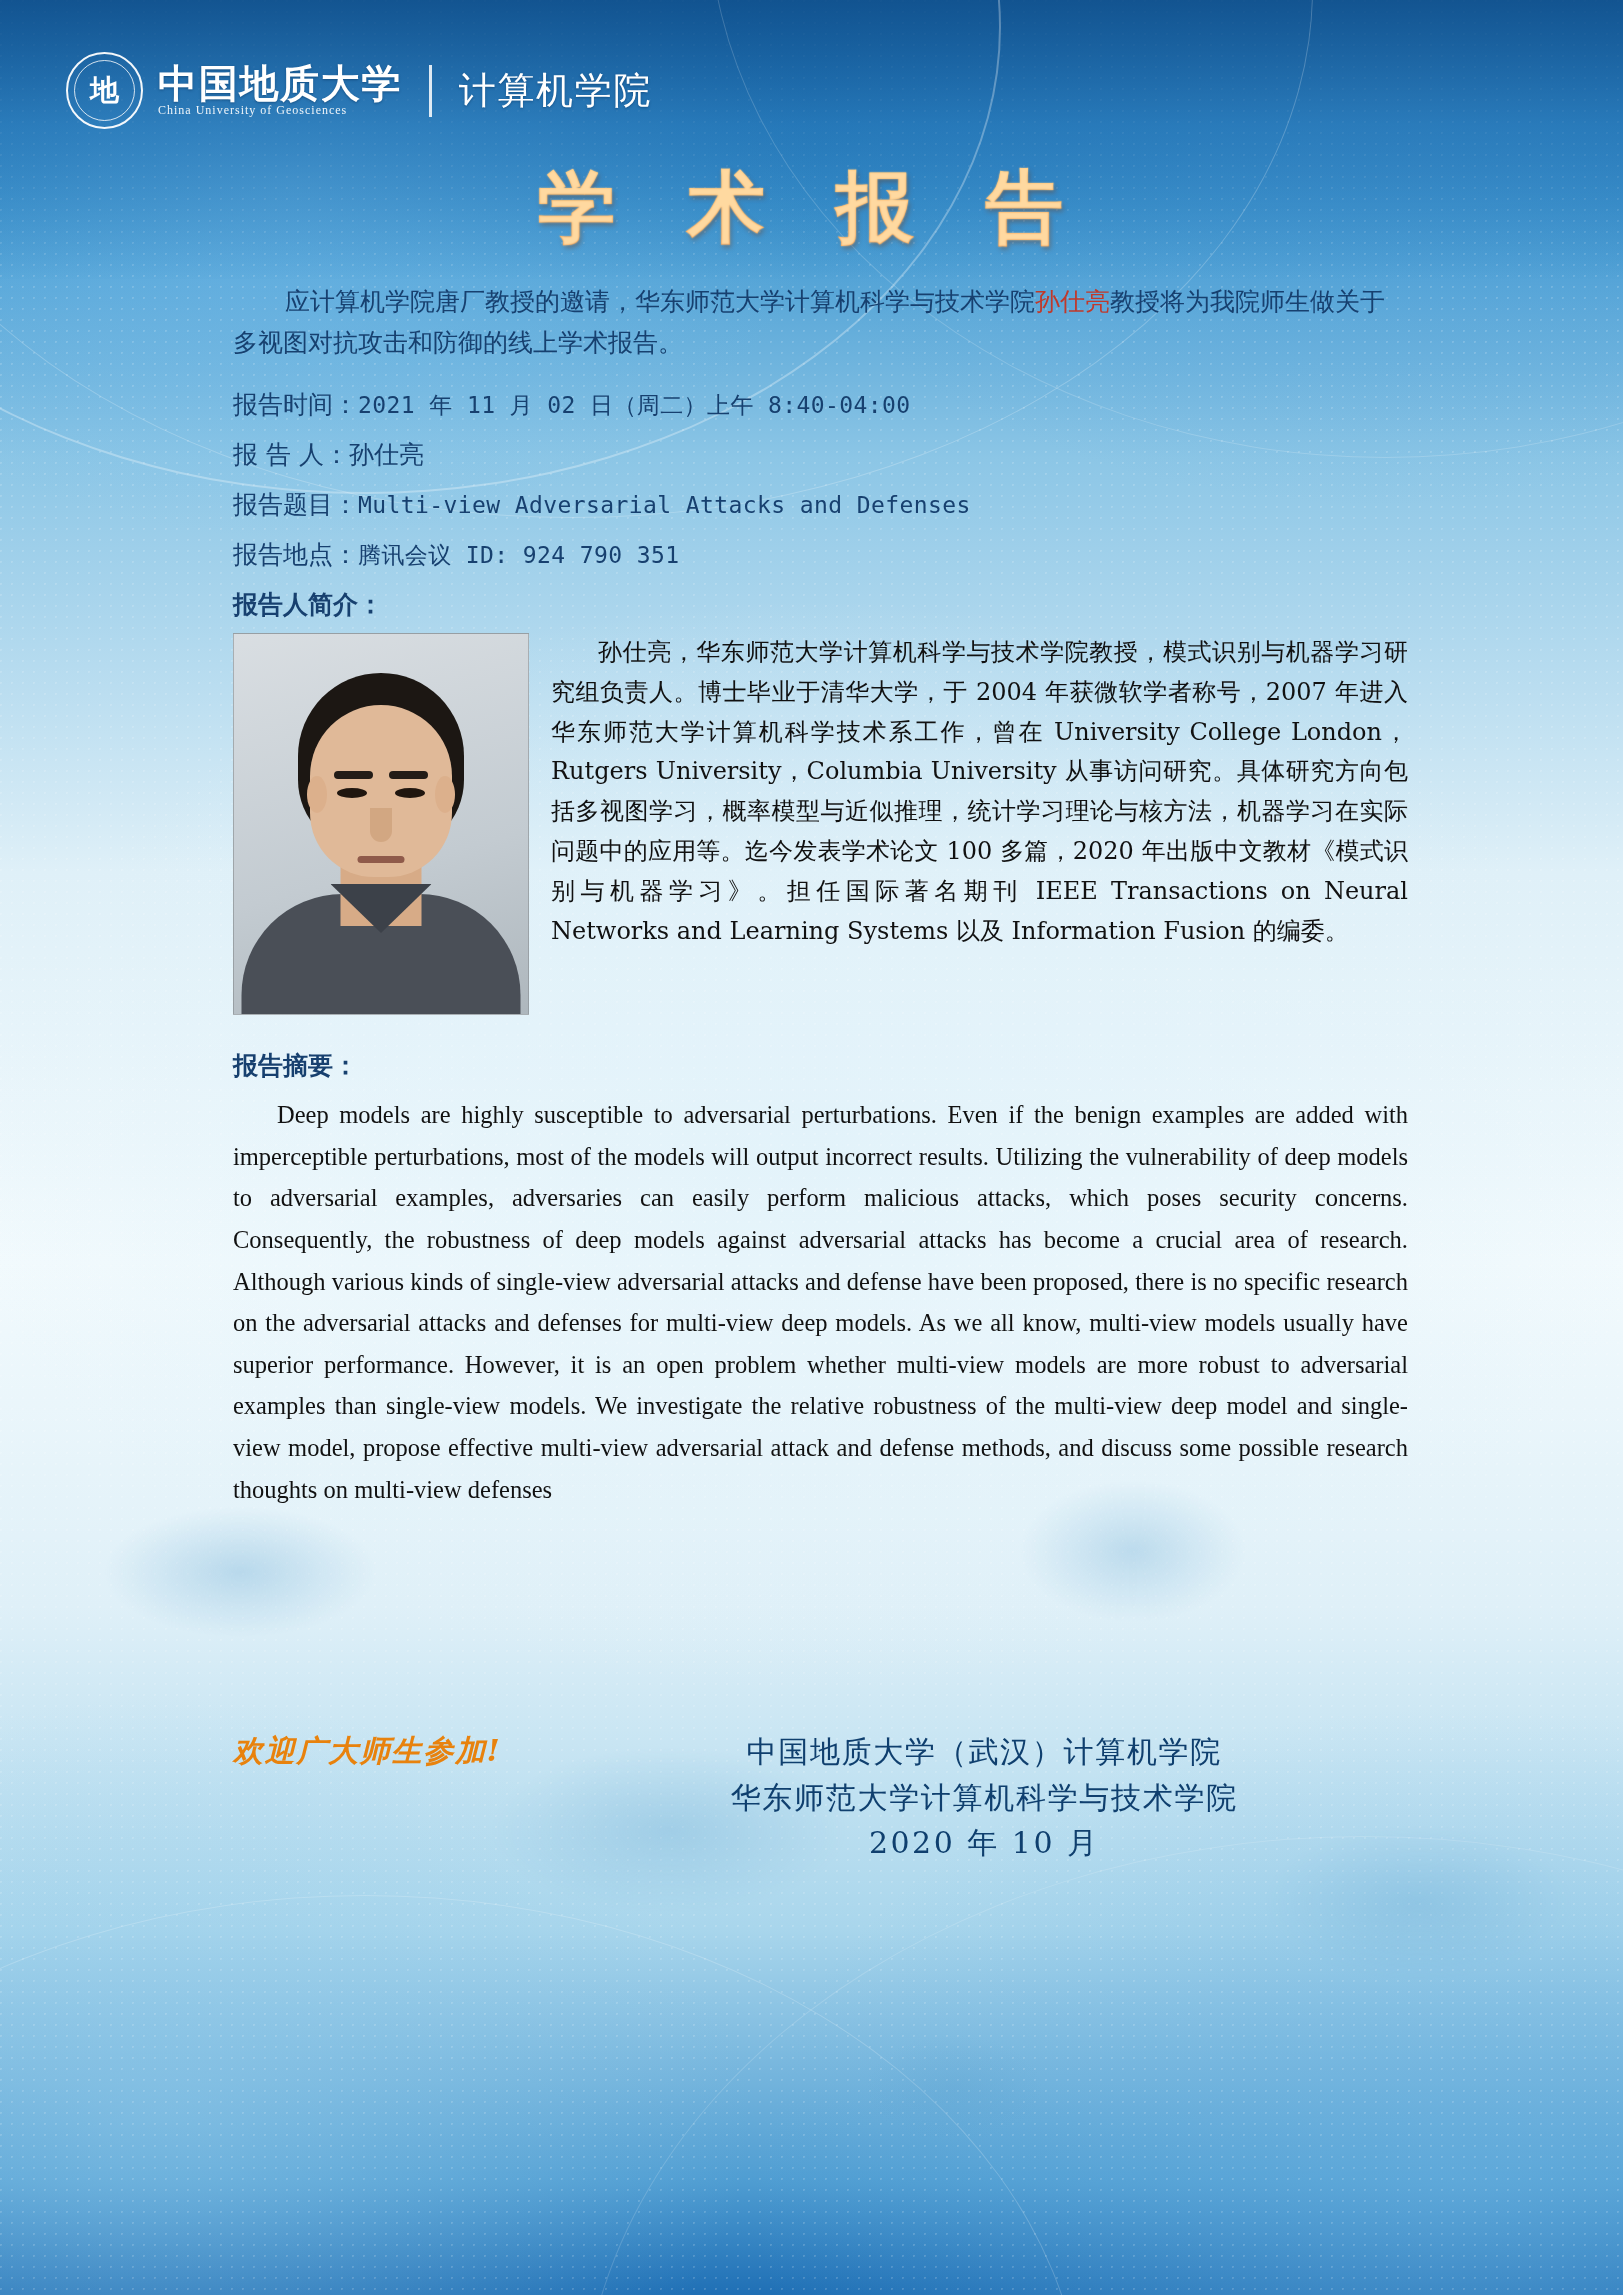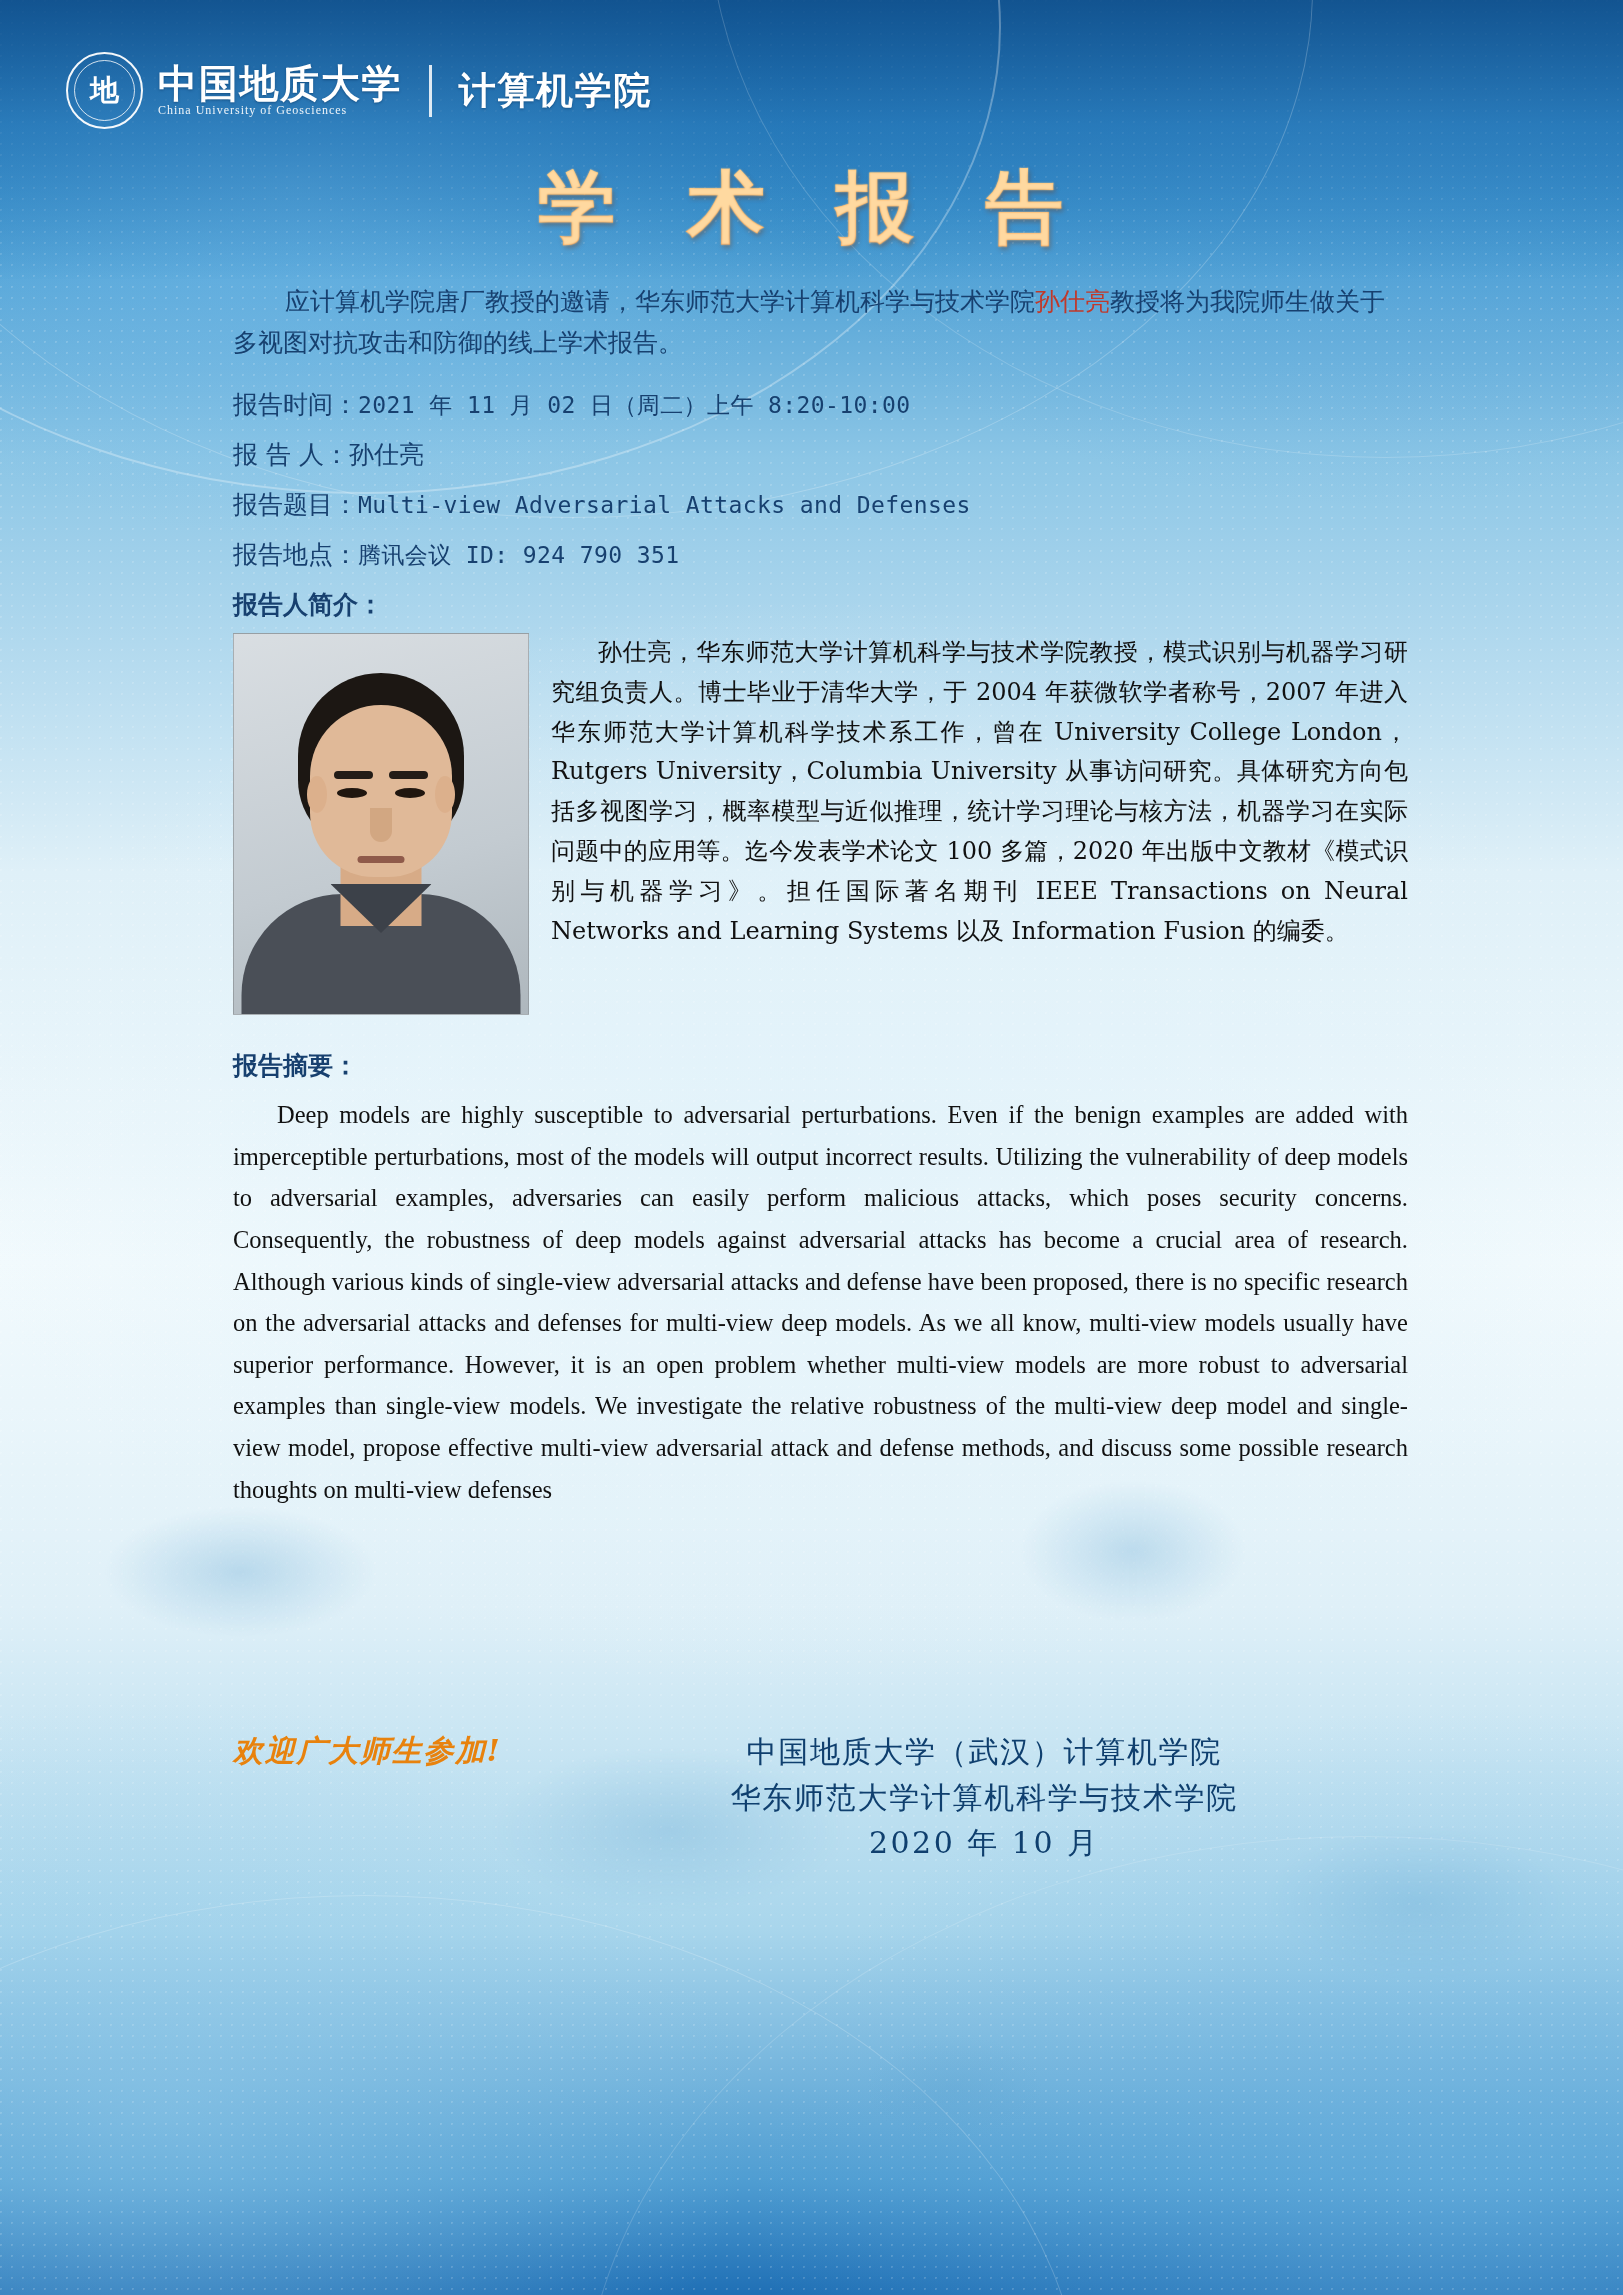--- a/index.html
+++ b/index.html
@@ -127,21 +127,21 @@
   }
   .logo-div {
     width: 2.5px;
     height: 52px;
     background: rgba(255,255,255,0.85);
     margin: 0 12px;
   }
   .logo-school {
     color: #ffffff;
     font-size: 37px;
-    font-weight: bold;
+    font-weight: normal;
     letter-spacing: 1.7px;
     font-family: "DejaVu Serif", serif;
     text-shadow: 0 0.8px 2.5px rgba(0,40,80,0.45);
   }
 
   
   .poster-title {
     position: absolute;
     left: 0;
     top: 156px;
@@ -379,21 +379,21 @@
     <div class="poster-title">学 术 报 告</div>
 
     <div class="body-wrap">
 
       <div class="intro">
         <span>应计算机学院唐厂教授的邀请，华东师范大学计算机科学与技术学院</span><span class="name-red">孙仕亮</span><span>教授将为我院师生做关于多视图对抗攻击和防御的线上学术报告。</span>
       </div>
 
       <div class="field-row">
         <span class="field-label">报告时间：</span>
-        <span class="field-value">2021 年 11 月 02 日（周二）上午 8:20-10:00</span>
+        <span class="field-value">2021 年 11 月 02 日（周二）上午 8:40-04:00</span>
       </div>
 
       <div class="field-row">
         <span class="field-label">报 告 人：</span>
         <span class="field-value cn">孙仕亮</span>
       </div>
 
       <div class="field-row">
         <span class="field-label">报告题目：</span>
         <span class="field-value">Multi-view Adversarial Attacks and Defenses</span>

